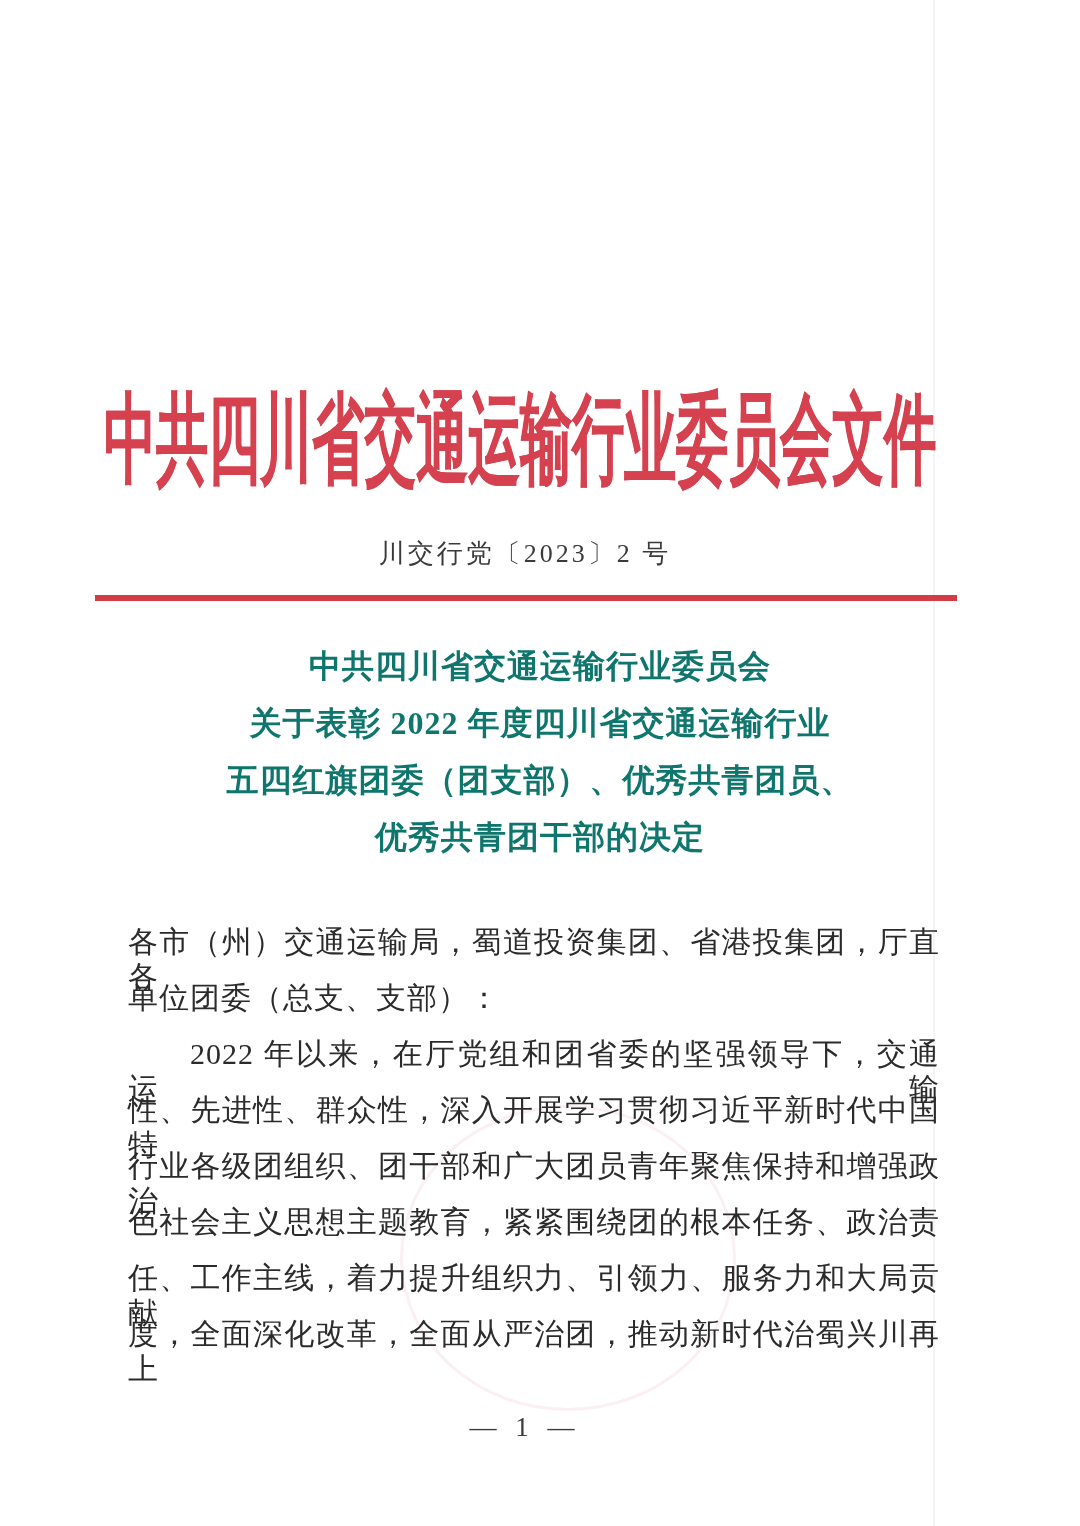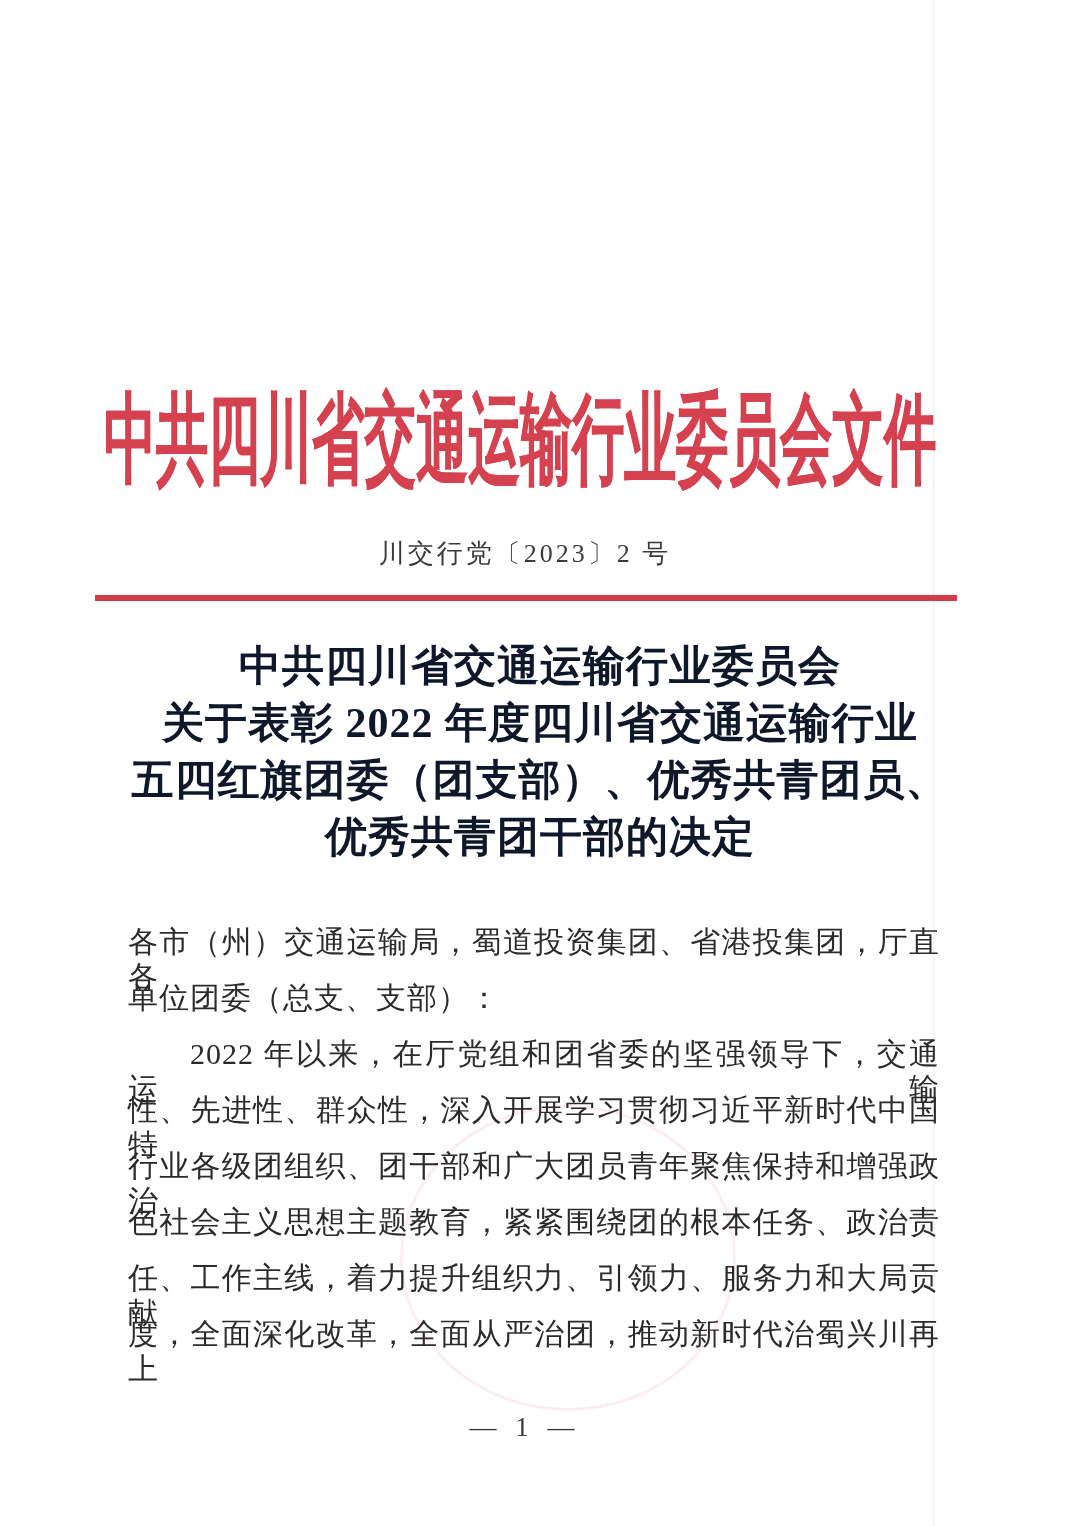--- a/index.html
+++ b/index.html
@@ -69,23 +69,23 @@
     height: 6px;
     background: var(--accent-red-line, #d23c46);
   }
   .title-block {
     position: absolute;
     top: 638px;
     left: 60px;
     width: 960px;
     text-align: center;
     font-weight: bold;
-    font-size: 42px;
+    font-size: 32px;
     line-height: 57px;
-    color: #0f172a;
+    color: #0f766e;
     letter-spacing: 1px;
   }
   .body-block {
     position: absolute;
     top: 924px;
     left: 128px;
     width: 812px;
     font-size: 30px;
     line-height: 35px;
     color: #2b2b2b;

